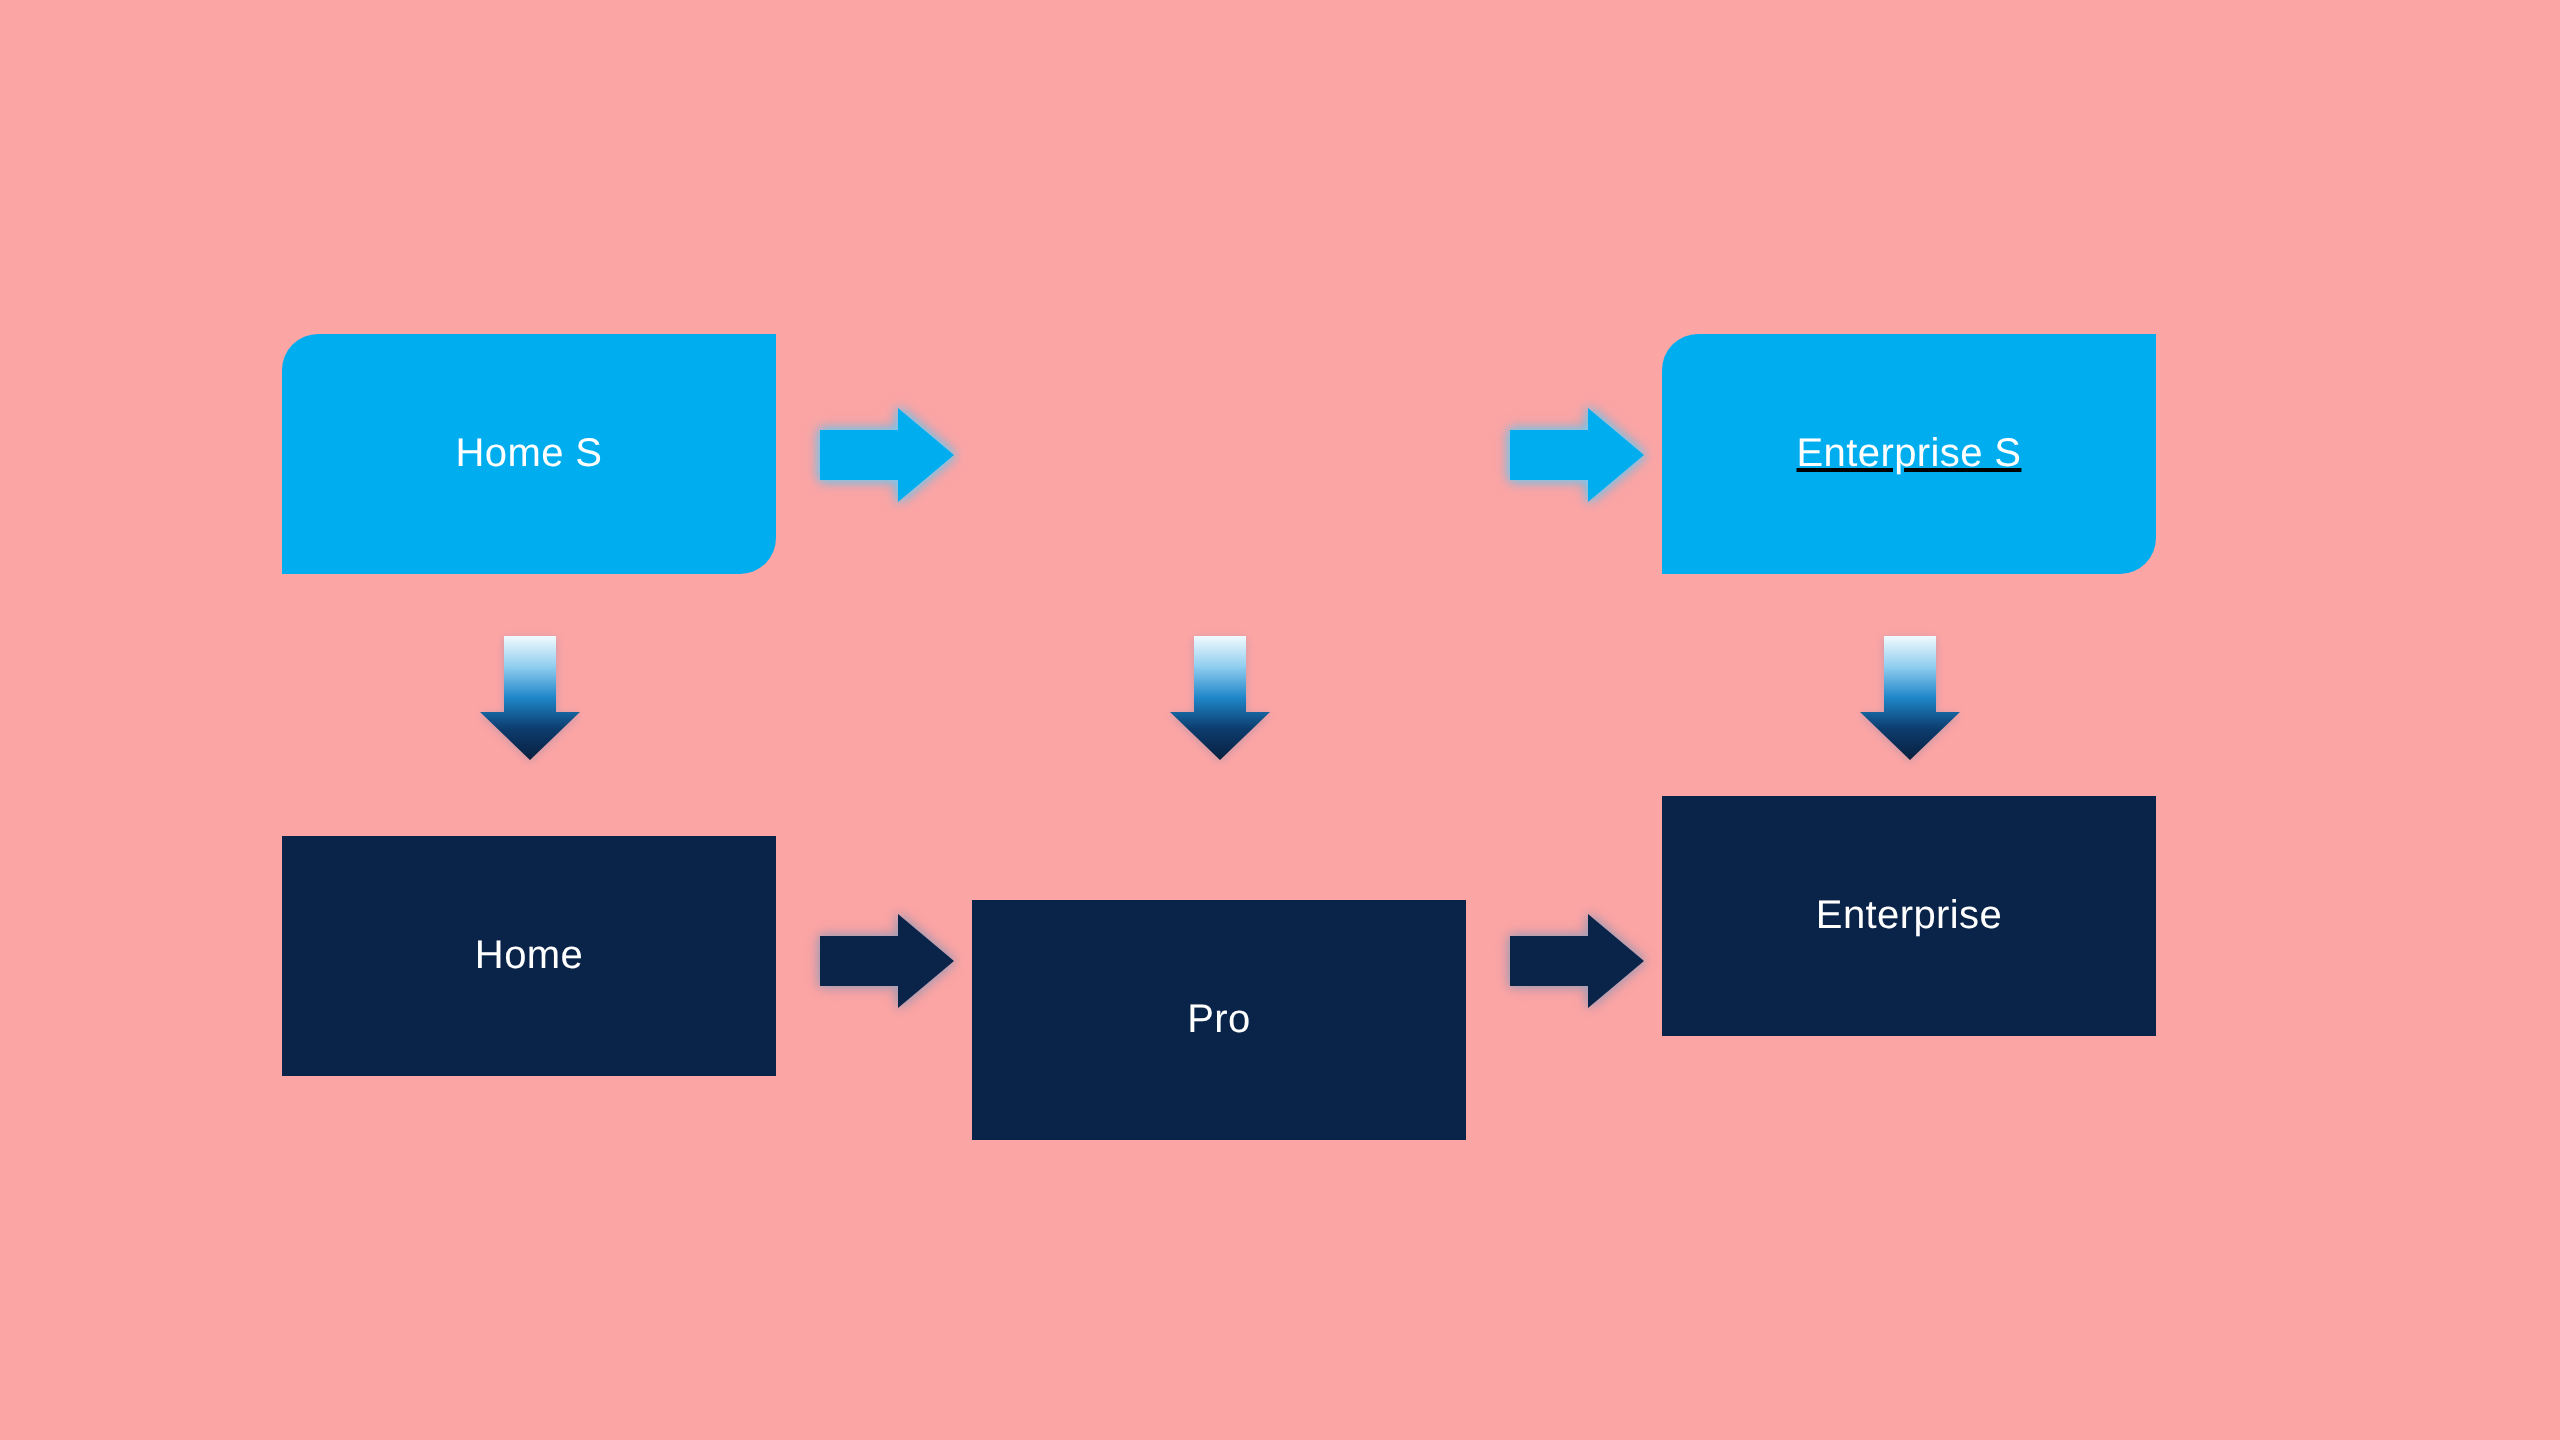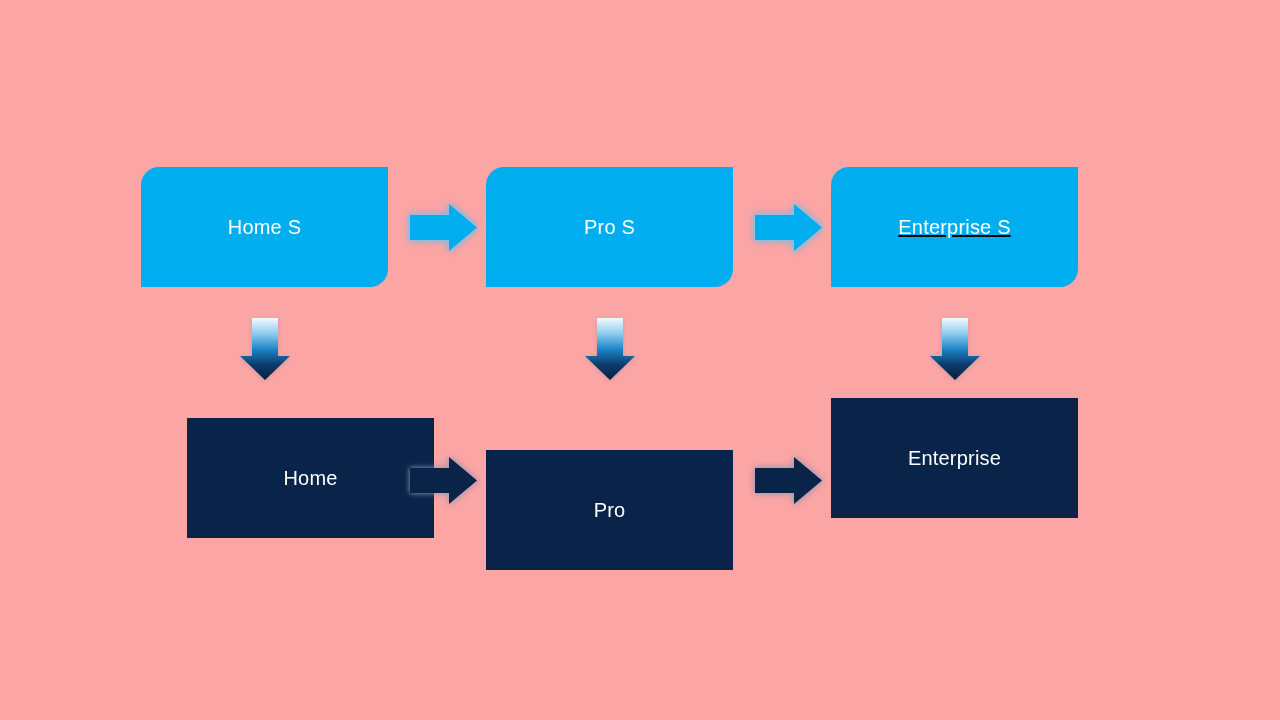--- a/index.html
+++ b/index.html
@@ -63,23 +63,20 @@
       <stop offset="1" stop-color="#091F3E"></stop>
     </linearGradient>
   </defs>
 </svg>
 
 <div class="canvas">
 
   <div class="node top" style="left:141px; top:167px;">
     <span class="node-label">Home S</span>
   </div>
-  <div class="node top" style="left:486px; top:167px;">
-    <span class="node-label">Pro S</span>
-  </div>
   <div class="node top" style="left:831px; top:167px;text-decoration:underline;">
     <span class="node-label">Enterprise S</span>
   </div>
 
   <svg class="arrow right-arrow-top" style="left:410px; top:204px;" width="67" height="47" viewBox="0 0 67 47">
     <polygon points="0,11 39,11 39,0 67,23.5 39,47 39,36 0,36"></polygon>
   </svg>
   <svg class="arrow right-arrow-top" style="left:755px; top:204px;" width="67" height="47" viewBox="0 0 67 47">
     <polygon points="0,11 39,11 39,0 67,23.5 39,47 39,36 0,36"></polygon>
   </svg>
@@ -87,21 +84,21 @@
   <svg class="arrow down-arrow" style="left:240px; top:318px;" width="50" height="62" viewBox="0 0 50 62">
     <polygon fill="url(#downGrad)" points="12,0 38,0 38,38 50,38 25,62 0,38 12,38"></polygon>
   </svg>
   <svg class="arrow down-arrow" style="left:585px; top:318px;" width="50" height="62" viewBox="0 0 50 62">
     <polygon fill="url(#downGrad)" points="12,0 38,0 38,38 50,38 25,62 0,38 12,38"></polygon>
   </svg>
   <svg class="arrow down-arrow" style="left:930px; top:318px;" width="50" height="62" viewBox="0 0 50 62">
     <polygon fill="url(#downGrad)" points="12,0 38,0 38,38 50,38 25,62 0,38 12,38"></polygon>
   </svg>
 
-  <div class="node bottom" style="left:141px; top:418px;margin-left:46px;">
+  <div class="node bottom" style="left:141px; top:418px;">
     <span class="node-label">Home</span>
   </div>
   <div class="node bottom" style="left:486px; top:418px;margin-top:32px;">
     <span class="node-label">Pro</span>
   </div>
   <div class="node bottom" style="left:831px; top:398px;">
     <span class="node-label">Enterprise</span>
   </div>
 
   <svg class="arrow right-arrow-bottom" style="left:410px; top:457px;" width="67" height="47" viewBox="0 0 67 47">

